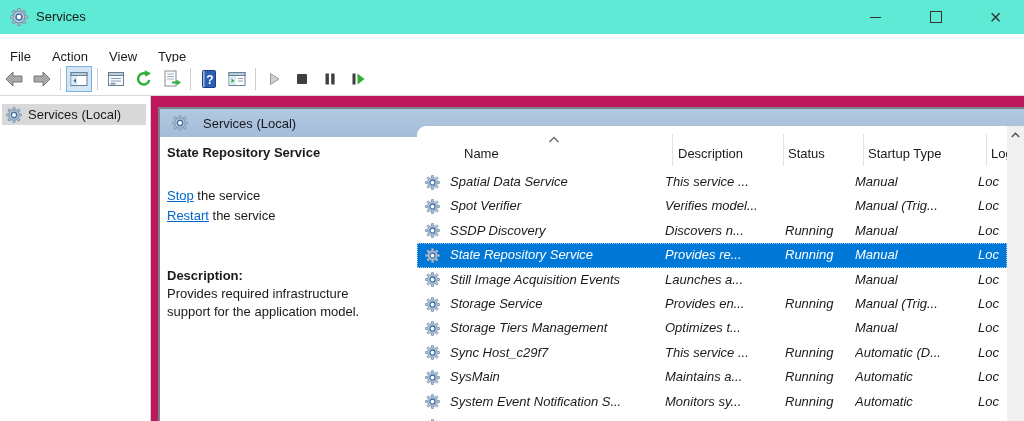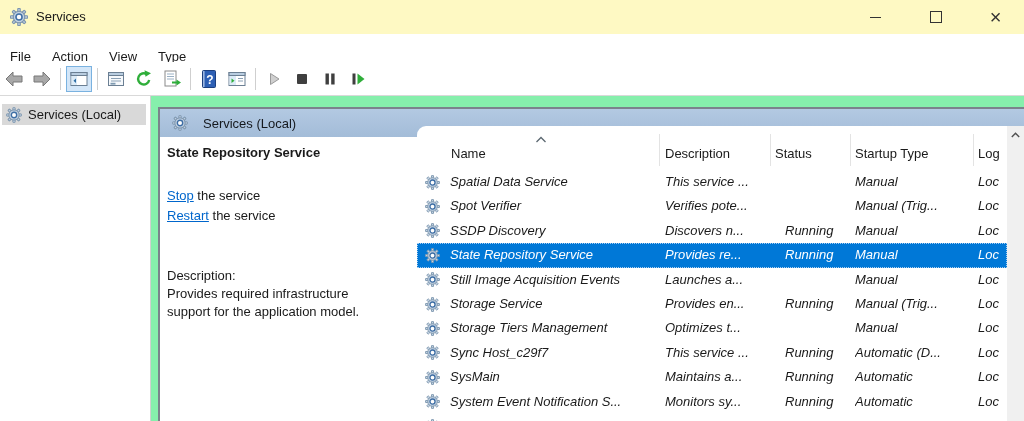--- a/index.html
+++ b/index.html
@@ -2,62 +2,62 @@
 <html style="--selection: #0078d7; --header-band: #a3bcd8; --link: #0066cc;"><head>
 <meta charset="utf-8">
 <style>
   html,body{margin:0;padding:0;}
   body{
     width:1024px;height:421px;overflow:hidden;position:relative;
     font-family:"Liberation Sans", sans-serif;font-size:13px;color:#1a1a1a;
     background:#fff;
   }
   
-  .titlebar{position:absolute;left:0;top:0;width:1024px;height:34px;background:#fef9c3;}
+  .titlebar{position:absolute;left:0;top:0;width:1024px;height:34px;background:#5eead4;}
   .titlebar .appicon{position:absolute;left:10px;top:8px;width:18px;height:18px;}
   .titlebar .apptitle{position:absolute;left:36px;top:9px;font-size:13px;}
   .wbtn{position:absolute;top:0;width:45px;height:34px;display:flex;align-items:center;justify-content:center;}
   .wbtn.min{left:853px;} .wbtn.max{left:913px;} .wbtn.close{left:973px;}
   .glyph-min{width:11px;height:0;border-top:1.5px solid #333;}
   .glyph-max{width:10px;height:10px;border:1.5px solid #333;}
   .glyph-close{font-size:20px;font-weight:300;color:#333;line-height:20px;}
   
   .menubar{position:absolute;left:0;top:34px;width:1024px;height:28px;background:#fff;display:flex;align-items:center;}
   .menu-item{padding:4px 0;margin-right:21px;cursor:default;margin-top:17px;}
   .menu-item:first-child{margin-left:10px;}
   
   .toolbar{position:absolute;left:0;top:62px;width:1024px;height:33px;background:#fff;border-bottom:1px solid #d9d9d9;display:flex;align-items:center;}
   .tb{width:26px;height:26px;margin:0 1px;display:flex;align-items:center;justify-content:center;border:1px solid transparent;box-sizing:border-box;}
   .tb.active{background:#d3e6f8;border:1px solid #7ab2e0;}
   .tb-sep{width:1px;height:22px;background:#cfcfcf;margin:0 4px;}
   .toolbar svg{display:block;}
   
-  .content{position:absolute;left:0;top:96px;width:1024px;height:325px;background:#86efac;}
+  .content{position:absolute;left:0;top:96px;width:1024px;height:325px;background:#be185d;}
   
   .tree{position:absolute;left:0;top:0;width:150px;height:325px;background:#fff;border-right:1px solid #d0d0d0;}
   .tree-item{position:absolute;left:2px;top:8px;right:4px;height:21px;display:flex;align-items:center;background:#d9d9d9;}
   .tree-item .gearwrap{margin:0 6px 0 4px;display:flex;}
   
   .pane{position:absolute;left:158px;top:11px;right:0;bottom:0;border-left:2px solid #7b828c;border-top:2px solid #7b828c;background:#fff;}
   .pane-header{position:absolute;left:0;top:0;right:0;height:28px;
     background:linear-gradient(180deg,#b3c9e2,var(--header-band,#a3bcd8));display:flex;align-items:center;}
   .pane-header .gearwrap{margin-left:12px;display:flex;}
   .pane-header .ph-label{margin-left:15px;font-size:13px;color:#15191e;}
   
   .extended{position:absolute;left:0;top:28px;width:257px;bottom:0;background:#fff;}
   .ex-title{position:absolute;left:7px;top:8px;font-weight:bold;font-size:13px;}
   .ex-link1{position:absolute;left:7px;top:51px;}
   .ex-link2{position:absolute;left:7px;top:71px;}
   .linktext{color:var(--link,#0066cc);text-decoration:underline;cursor:pointer;}
-  .ex-desc-label{position:absolute;left:7px;top:131px;}
+  .ex-desc-label{position:absolute;left:7px;top:131px;font-weight:bold;}
   .ex-desc-1{position:absolute;left:7px;top:149px;}
   .ex-desc-2{position:absolute;left:7px;top:167px;}
   
   .listview{position:absolute;left:257px;top:17px;right:0;bottom:0;background:#fff;border-top-left-radius:9px;}
-  .list-header{position:absolute;left:0;top:0;right:17px;height:44px;}
+  .list-header{position:absolute;left:13px;top:0;right:17px;height:44px;}
   .col-label{position:absolute;top:20px;white-space:nowrap;cursor:default;}
   .col-name{left:34px;} .col-desc{left:248px;} .col-status{left:358px;} .col-startup{left:438px;} .col-logon{left:561px;}
   .sort-caret{position:absolute;left:118px;top:5px;}
   .col-sep{position:absolute;top:8px;width:1px;height:32px;background:#e3e3e3;}
   .sep1{left:242px;} .sep2{left:353px;} .sep3{left:433px;} .sep4{left:556px;}
   .rows{position:absolute;left:0;top:44px;right:17px;bottom:0;overflow:hidden;}
   .row{position:relative;height:24.4px;line-height:24.4px;white-space:nowrap;font-style:italic;}
   .row .cell{position:absolute;top:0;height:24.4px;overflow:hidden;}
   .c-name{left:0;width:246px;display:flex;align-items:center;}
   .c-name .gearwrap{margin:0 10px 0 8px;display:flex;flex:none;}
@@ -271,21 +271,21 @@
   </div>
           <div class="row">
     <span class="cell c-name">
       <span class="gearwrap">
         <svg width="15" height="15" viewBox="0 0 16 16">
                   <use href="#gear"></use>
                 </svg>
       </span>
               <span class="nm">Spot Verifier</span>
     </span>
-    <span class="cell c-desc">Verifies pote...</span>
+    <span class="cell c-desc">Verifies model...</span>
     <span class="cell c-status"></span>
     <span class="cell c-startup">Manual (Trig...</span>
     <span class="cell c-logon">Loc</span>
   </div>
           <div class="row">
     <span class="cell c-desc">Discovers n...</span>
     <span class="cell c-name">
       <span class="gearwrap">
         <svg width="15" height="15" viewBox="0 0 16 16">
                   <use href="#gear"></use>

